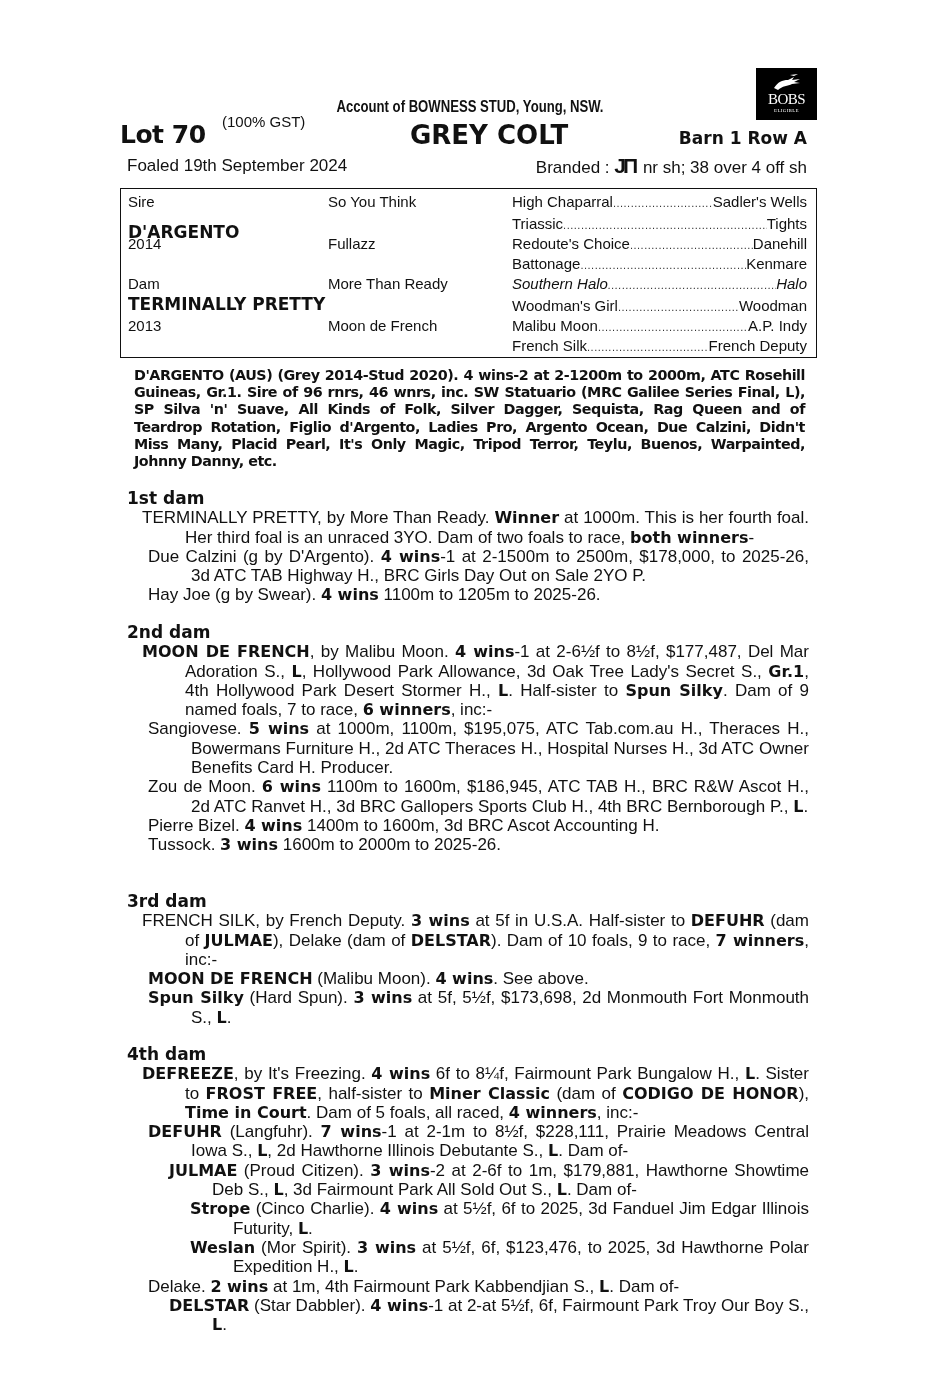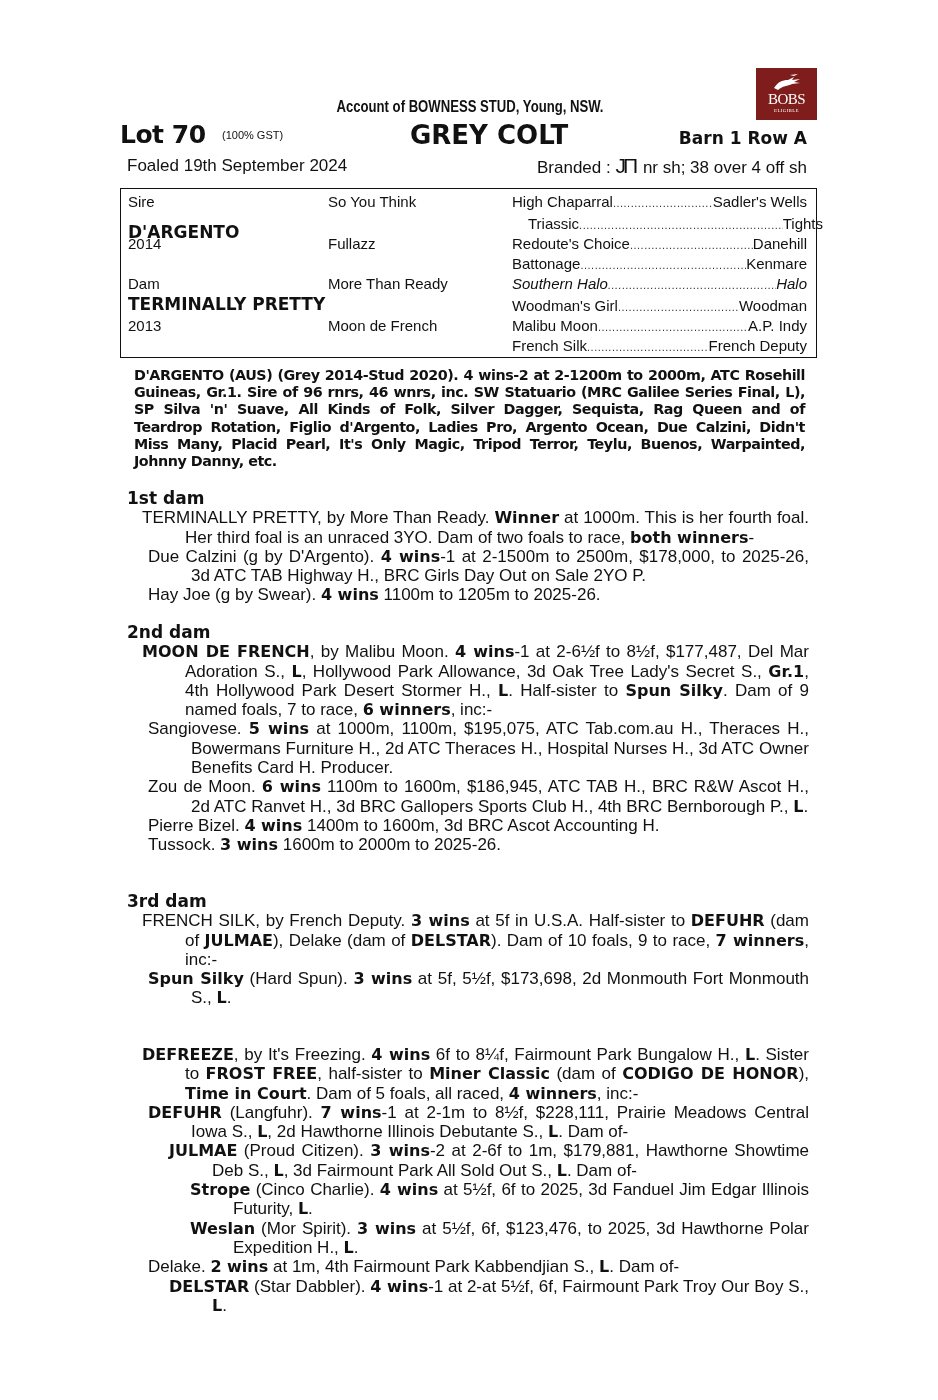--- a/index.html
+++ b/index.html
@@ -1,30 +1,30 @@
 <!DOCTYPE html>
 <html><head>
 <meta charset="utf-8">
 <style>
   * { box-sizing: border-box; margin: 0; padding: 0; }
   html, body { width: 938px; height: 1400px; background: #ffffff; }
   body { position: relative; font-family: "Liberation Sans", sans-serif; color: #111; overflow: hidden; }
   .abs { position: absolute; }
-  .logo { left: 756px; top: 68px; width: 61px; height: 52px; background: #7f1d1d; color: #fff; text-align: center; text-decoration: underline; }
+  .logo { left: 756px; top: 68px; width: 61px; height: 52px; background: #000000; color: #fff; text-align: center; text-decoration: underline; }
   .logo .horse { position: absolute; left: 16px; top: 6px; width: 30px; height: 18px; }
   .logo .bobs { position: absolute; left: 0; right: 0; top: 23px; font-family: "Liberation Serif", serif; font-size: 15px; letter-spacing: -0.5px; line-height: 16px; }
   .logo .elig { position: absolute; left: 0; right: 0; top: 40px; font-family: "Liberation Serif", serif; font-size: 5px; letter-spacing: 0.3px; }
   .account { left: 120px; width: 700px; top: 98px; text-align: center; font-family: "Liberation Sans", sans-serif; font-weight: bold; font-size: 16px; transform: scaleX(0.82); transform-origin: 50% 50%; }
   .lot { left: 120px; top: 120px; font-weight: bold; font-size: 25px; font-family: "DejaVu Sans", sans-serif; letter-spacing: -0.5px; }
-  .gst { left: 222px; top: 129px; font-size: 11px; }
+  .gst { left: 222px; top: 113px; font-size: 15px; }
   .colt { left: 381px; top: 120px; font-weight: bold; font-size: 26px; font-family: "DejaVu Sans", sans-serif; letter-spacing: 0px; margin-left: 29px; }
   .barn { right: 131px; top: 128px; font-weight: bold; font-size: 17px; font-family: "DejaVu Sans", sans-serif; text-align: center; }
   .foaled { left: 127px; top: 156px; font-size: 17px; }
   .brand { right: 131px; top: 154px; font-size: 17px; }
-  .brand .glyph { font-weight: normal; font-size: 21px; letter-spacing: -3px; margin-right: 3px; }
+  .brand .glyph { font-weight: bold; font-size: 21px; letter-spacing: -3px; margin-right: 3px; }
   .pedigree { left: 120px; top: 188px; width: 697px; height: 170px; border: 1.5px solid #111; text-align: center; }
   .pedigree .c { position: absolute; font-size: 15px; white-space: nowrap; }
   .pedigree .big { font-family: "DejaVu Sans", sans-serif; font-weight: bold; font-size: 17px; }
   .pedigree .g3 { position: absolute; left: 391px; width: 295px; font-size: 15px; display: flex; white-space: nowrap; }
   .pedigree .g3 .dots { flex: 1; overflow: hidden; color: #333; }
   .pedigree .g3 .dots::before { content: "................................................................................................................"; font-size: 11px; letter-spacing: 0.5px; }
   .sire-bio { left: 134px; top: 367px; width: 671px; font-family: "DejaVu Sans", sans-serif; font-weight: bold; font-size: 14.3px; line-height: 17.2px; text-align: justify; letter-spacing: -0.45px; }
   .sec { left: 127px; width: 682px; font-size: 17px; line-height: 19.3px; }
   .sec h3 { font-family: "DejaVu Sans", sans-serif; font-weight: bold; font-size: 17px; line-height: 19.3px; }
   .sec p { text-align: justify; text-align-last: left; }
@@ -69,21 +69,21 @@
   <div class="c big" style="left:7px; top:105px;">TERMINALLY PRETTY</div>
   <div class="c" style="left:7px; top:128px;">2013</div>
   <div class="c" style="left:207px; top:86px;">More Than Ready</div>
   <div class="c" style="left:207px; top:128px;">Moon de French</div>
 
   <div class="g3" style="top:4px;">
       <span>High Chaparral</span>
       <span class="dots"></span>
       <span>Sadler's Wells</span>
     </div>
-  <div class="g3" style="top:26px;margin-left:16px;">
+  <div class="g3" style="top:26px;">
       <span>Triassic</span>
       <span class="dots"></span>
       <span>Tights</span>
     </div>
   <div class="g3" style="top:46px;">
       <span>Redoute's Choice</span>
       <span class="dots"></span>
       <span>Danehill</span>
     </div>
   <div class="g3" style="top:66px;">
@@ -130,24 +130,26 @@
       <p class="i1"><span>Sangiovese. </span><b>5 wins</b><span> at 1000m, 1100m, $195,075, ATC Tab.com.au H., Theraces H., Bowermans Furniture H., 2d ATC Theraces H., Hospital Nurses H., 3d ATC Owner Benefits Card H. Producer.</span></p>
       <p class="i1"><span>Zou de Moon. </span><b>6 wins</b><span> 1100m to 1600m, $186,945, ATC TAB H., BRC R&amp;W Ascot H., 2d ATC Ranvet H., 3d BRC Gallopers Sports Club H., 4th BRC Bernborough P., </span><b>L</b><span>.</span></p>
       <p class="i1"><span>Pierre Bizel. </span><b>4 wins</b><span> 1400m to 1600m, 3d BRC Ascot Accounting H.</span></p>
       <p class="i1"><span>Tussock. </span><b>3 wins</b><span> 1600m to 2000m to 2025-26.</span></p>
     </div>
 </div>
 <div class="abs sec" style="top:892px;">
   <h3>3rd dam</h3>
   <div>
       <p class="i0"><span>FRENCH SILK, by French Deputy. </span><b>3 wins</b><span> at 5f in U.S.A. Half-sister to </span><b>DEFUHR</b><span> (dam of </span><b>JULMAE</b><span>), Delake (dam of </span><b>DELSTAR</b><span>). Dam of 10 foals, 9 to race, </span><b>7 winners</b><span>, inc:-</span></p>
+      <p class="i1"><b>MOON DE FRENCH</b><span> (Malibu Moon). </span><b>4 wins</b><span>. See above.</span></p>
       <p class="i1"><b>Spun Silky</b><span> (Hard Spun). </span><b>3 wins</b><span> at 5f, 5½f, $173,698, 2d Monmouth Fort Monmouth S., </span><b>L</b><span>.</span></p>
     </div>
 </div>
 <div class="abs sec" style="top:1045px;">
+  <h3>4th dam</h3>
   <div>
       <p class="i0"><b>DEFREEZE</b><span>, by It's Freezing. </span><b>4 wins</b><span> 6f to 8¼f, Fairmount Park Bungalow H., </span><b>L</b><span>. Sister to </span><b>FROST FREE</b><span>, half-sister to </span><b>Miner Classic</b><span> (dam of </span><b>CODIGO DE HONOR</b><span>), </span><b>Time in Court</b><span>. Dam of 5 foals, all raced, </span><b>4 winners</b><span>, inc:-</span></p>
       <p class="i1"><b>DEFUHR</b><span> (Langfuhr). </span><b>7 wins</b><span>-1 at 2-1m to 8½f, $228,111, Prairie Meadows Central Iowa S., </span><b>L</b><span>, 2d Hawthorne Illinois Debutante S., </span><b>L</b><span>. Dam of-</span></p>
       <p class="i2"><b>JULMAE</b><span> (Proud Citizen). </span><b>3 wins</b><span>-2 at 2-6f to 1m, $179,881, Hawthorne Showtime Deb S., </span><b>L</b><span>, 3d Fairmount Park All Sold Out S., </span><b>L</b><span>. Dam of-</span></p>
       <p class="i3"><b>Strope</b><span> (Cinco Charlie). </span><b>4 wins</b><span> at 5½f, 6f to 2025, 3d Fanduel Jim Edgar Illinois Futurity, </span><b>L</b><span>.</span></p>
       <p class="i3"><b>Weslan</b><span> (Mor Spirit). </span><b>3 wins</b><span> at 5½f, 6f, $123,476, to 2025, 3d Hawthorne Polar Expedition H., </span><b>L</b><span>.</span></p>
       <p class="i1"><span>Delake. </span><b>2 wins</b><span> at 1m, 4th Fairmount Park Kabbendjian S., </span><b>L</b><span>. Dam of-</span></p>
       <p class="i2"><b>DELSTAR</b><span> (Star Dabbler). </span><b>4 wins</b><span>-1 at 2-at 5½f, 6f, Fairmount Park Troy Our Boy S., </span><b>L</b><span>.</span></p>
     </div>
 </div>

